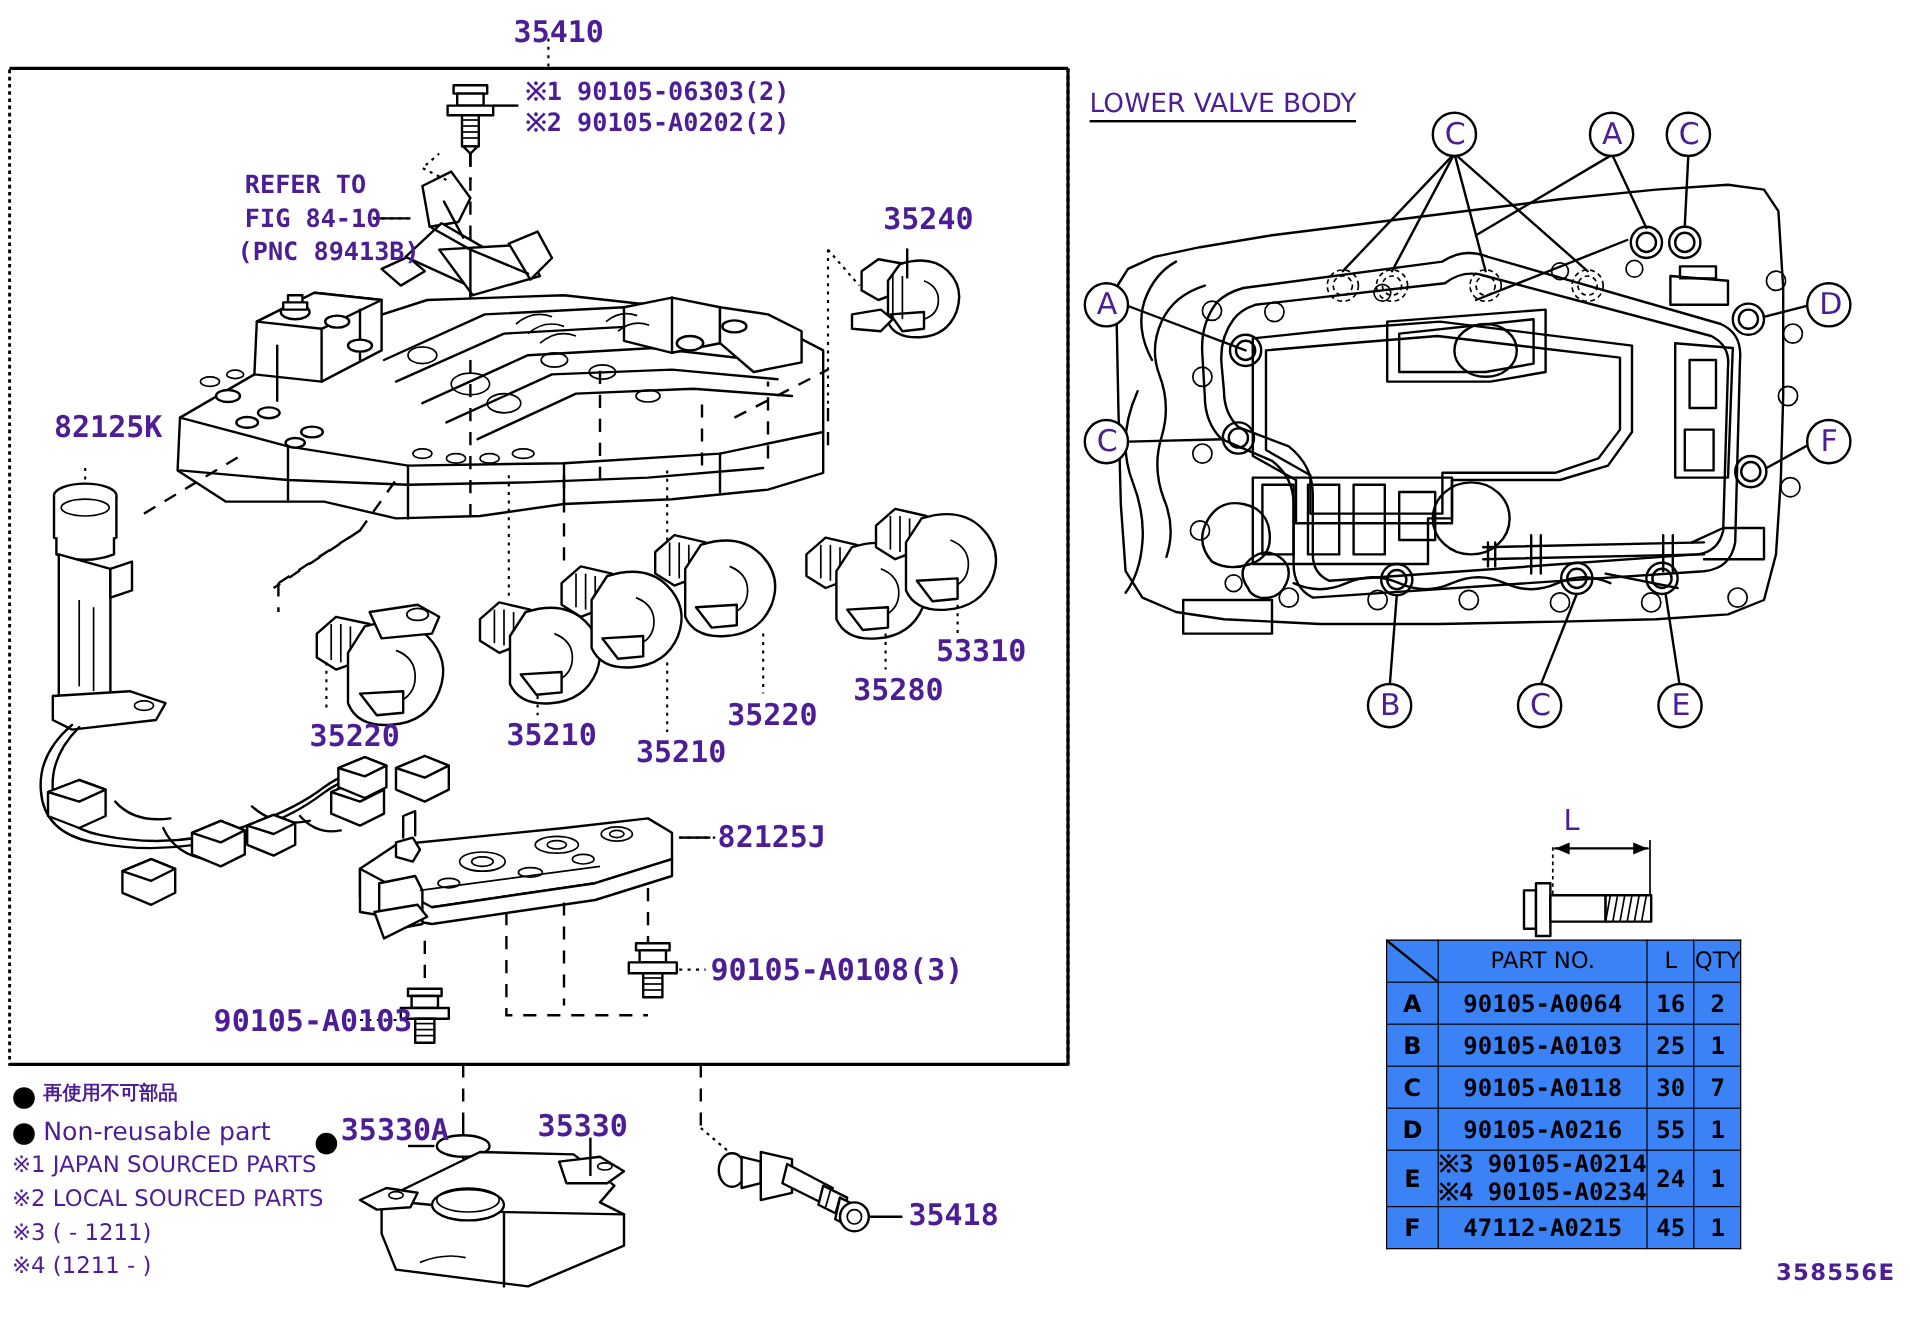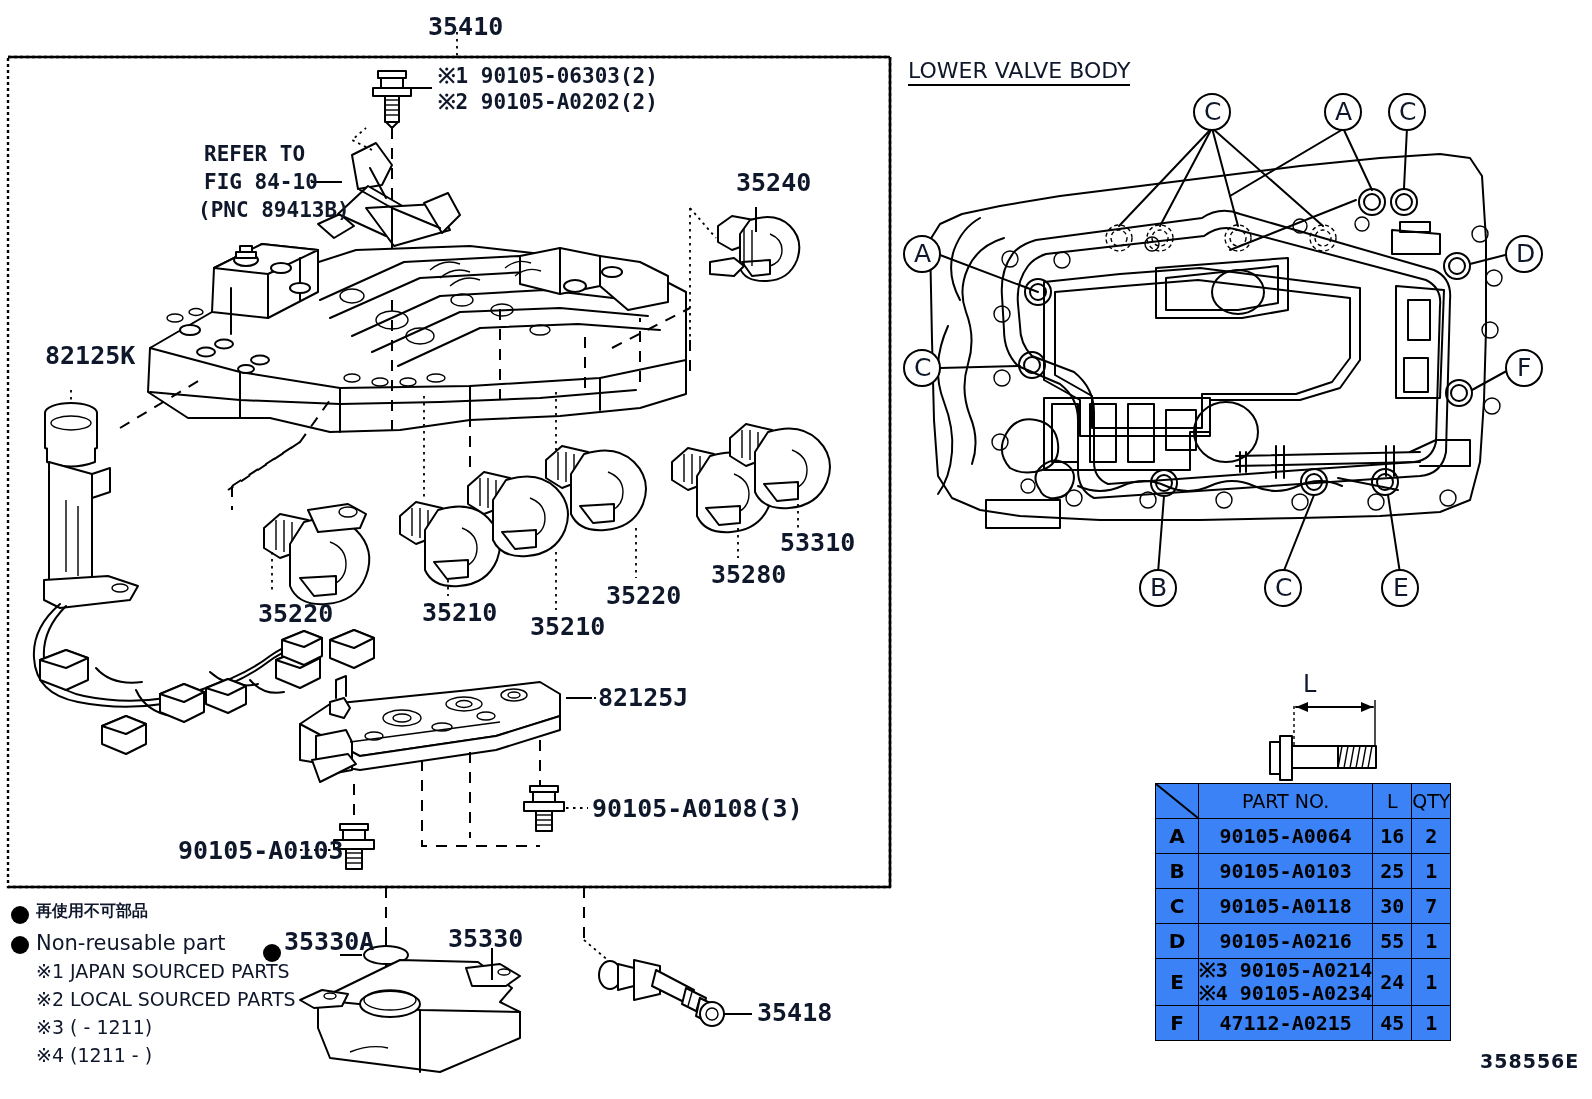--- a/index.html
+++ b/index.html
@@ -1,26 +1,26 @@
 <!DOCTYPE html>
 <html><head>
 <meta charset="utf-8">
 <style>
   html,body{margin:0;padding:0;background:#ffffff;}
   body{width:1592px;height:1099px;position:relative;overflow:hidden;
        font-family:"DejaVu Sans Mono","Liberation Mono",monospace;color:#000;}
   .stage{position:absolute;left:0;top:0;width:1592px;height:1099px;}
   svg.layer{position:absolute;left:0;top:0;width:1592px;height:1099px;overflow:visible;}
   .lbl{position:absolute;white-space:nowrap;font-family:"DejaVu Sans Mono","Liberation Mono",monospace;
-       font-weight:bold;color:#0f172a;line-height:1;letter-spacing:0px;text-align:right;}
+       font-weight:bold;color:#4c1d95;line-height:1;letter-spacing:0px;text-align:right;}
   .pn{font-size:25px;}
   .note{font-size:21px;}
   .legend-jp{font-family:"DejaVu Sans","Liberation Sans",sans-serif;font-size:16px;font-weight:bold;}
   .legend-en{font-family:"DejaVu Sans","Liberation Sans",sans-serif;font-size:21px;font-weight:normal;}
-  .legend-sm{font-family:"DejaVu Sans","Liberation Sans",sans-serif;font-size:19px;font-weight:normal;margin-left:26px;}
+  .legend-sm{font-family:"DejaVu Sans","Liberation Sans",sans-serif;font-size:19px;font-weight:normal;}
   .lvb-title{font-family:"DejaVu Sans","Liberation Sans",sans-serif;font-size:22px;font-weight:normal;
              border-bottom:2px solid #000;padding-bottom:2px;}
   .figcode{font-family:"DejaVu Sans","Liberation Sans",sans-serif;font-size:19px;font-weight:normal;
            letter-spacing:1px;}
   
   .ptable{position:absolute;left:1155px;top:783px;border-collapse:collapse;
           font-family:"DejaVu Sans Mono","Liberation Mono",monospace;background:#3b82f6;}
   .ptable td,.ptable th{border:1px solid #000;text-align:center;padding:0;
           font-weight:bold;font-size:20px;color:#000;}
   .ptable th{font-family:"DejaVu Sans","Liberation Sans",sans-serif;font-weight:normal;font-size:19px;}
@@ -630,21 +630,21 @@
   <div class="lbl pn" style="left:592px;top:796px;">90105-A0108(3)</div>
 
   <div class="lbl pn" style="left:178px;top:838px;">90105-A0103</div>
 
   <div class="lbl pn" style="left:284px;top:929px;">35330A</div>
 
   <div class="lbl pn" style="left:448px;top:926px;">35330</div>
 
   <div class="lbl pn" style="left:757px;top:1000px;">35418</div>
 
-  <div class="lbl lvb-title" style="left:908px;top:60px;font-weight:normal;">LOWER VALVE BODY</div>
+  <div class="lbl lvb-title" style="left:908px;top:76px;font-weight:normal;">LOWER VALVE BODY</div>
 
   <div class="lbl" style="left:1204px;top:99px;font-size:25px;font-family:'DejaVu Sans','Liberation Sans',sans-serif;font-weight:normal;">C</div>
   <div class="lbl" style="left:1335px;top:99px;font-size:25px;font-family:'DejaVu Sans','Liberation Sans',sans-serif;font-weight:normal;">A</div>
   <div class="lbl" style="left:1399px;top:99px;font-size:25px;font-family:'DejaVu Sans','Liberation Sans',sans-serif;font-weight:normal;">C</div>
   <div class="lbl" style="left:914px;top:241px;font-size:25px;font-family:'DejaVu Sans','Liberation Sans',sans-serif;font-weight:normal;">A</div>
   <div class="lbl" style="left:914px;top:355px;font-size:25px;font-family:'DejaVu Sans','Liberation Sans',sans-serif;font-weight:normal;">C</div>
   <div class="lbl" style="left:1516px;top:241px;font-size:25px;font-family:'DejaVu Sans','Liberation Sans',sans-serif;font-weight:normal;">D</div>
   <div class="lbl" style="left:1517px;top:355px;font-size:25px;font-family:'DejaVu Sans','Liberation Sans',sans-serif;font-weight:normal;">F</div>
   <div class="lbl" style="left:1150px;top:575px;font-size:25px;font-family:'DejaVu Sans','Liberation Sans',sans-serif;font-weight:normal;">B</div>
   <div class="lbl" style="left:1275px;top:575px;font-size:25px;font-family:'DejaVu Sans','Liberation Sans',sans-serif;font-weight:normal;">C</div>

